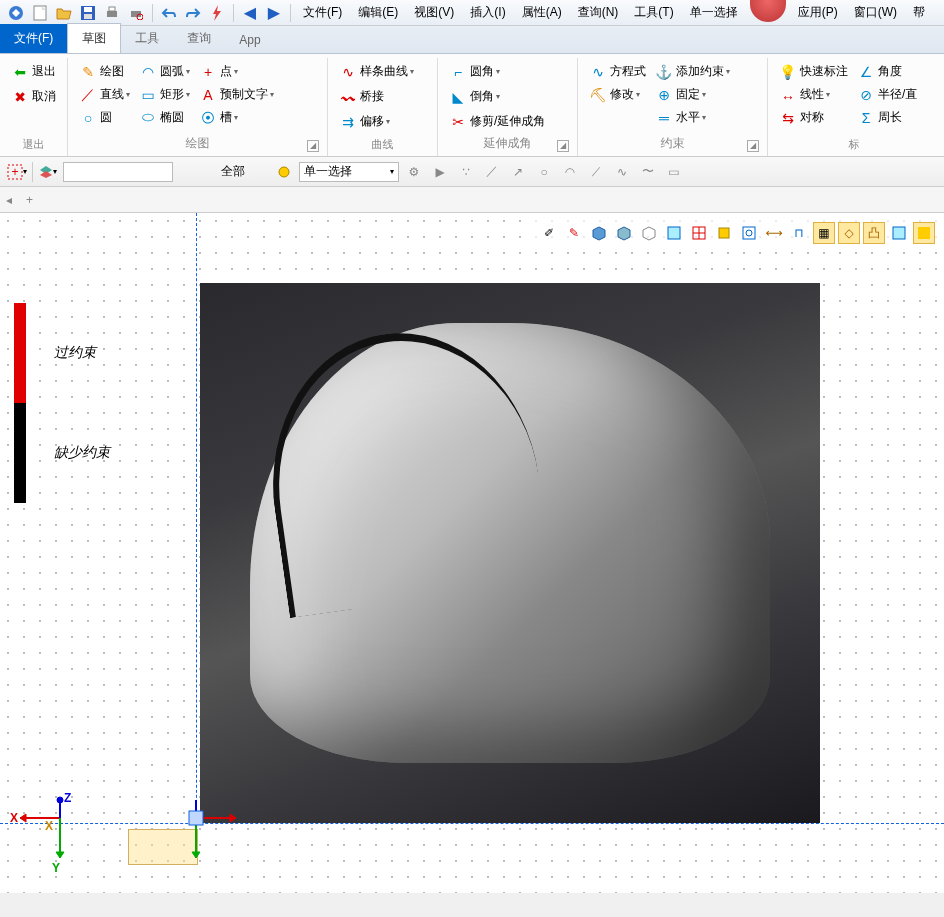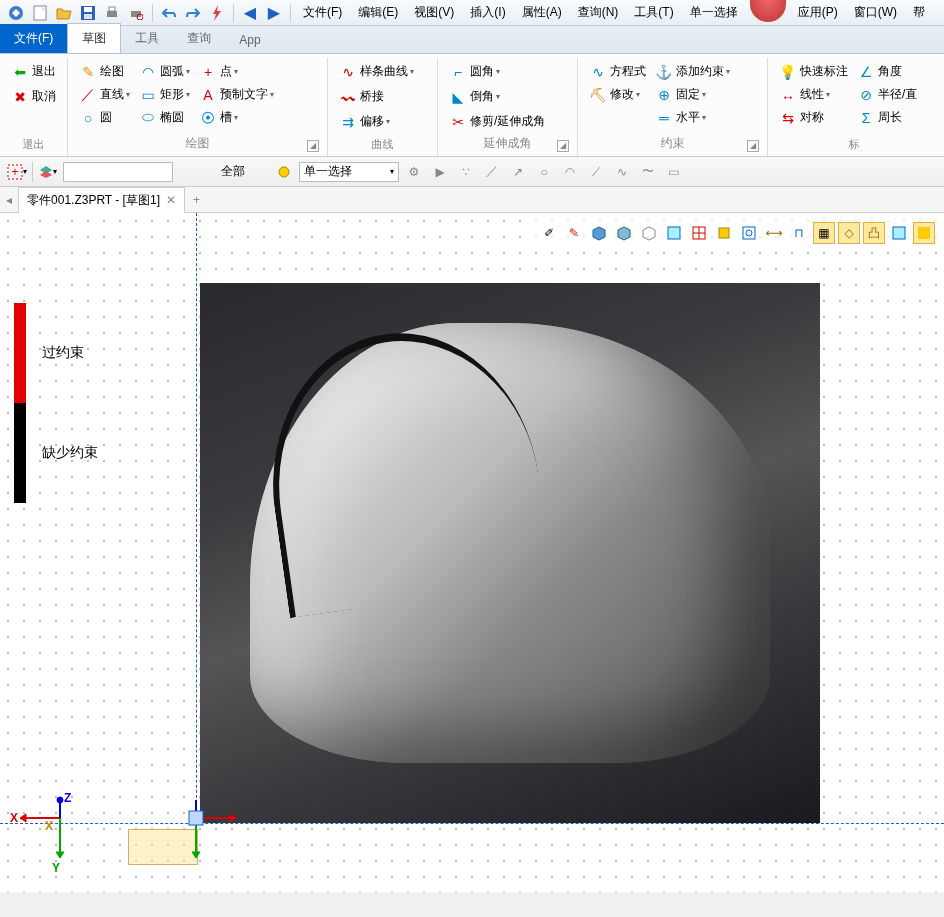--- a/index.html
+++ b/index.html
@@ -38,21 +38,21 @@
 
 .canvas-area { position: relative; height: 680px; background: #fff; overflow: hidden; }
 .dotgrid { position: absolute; inset: 0; background-image: radial-gradient(#bbb 0.8px, transparent 0.8px); background-size: 16px 16px; }
 .view-toolbar { position: absolute; top: 6px; right: 6px; display: flex; gap: 3px; background: rgba(255,255,255,0.7); padding: 3px; }
 .vt-icon { width: 22px; height: 22px; border: 1px solid transparent; display: flex; align-items: center; justify-content: center; cursor: pointer; }
 .vt-icon.active { background: #ffe8a0; border-color: #e0b040; }
 
 .legend { position: absolute; left: 14px; top: 90px; }
 .legend-bar { width: 12px; height: 100px; }
 .legend-row { display: flex; align-items: center; height: 100px; }
-.legend-label { margin-left: 16px; font-size: 14px; }
+.legend-label { margin-left: 28px; font-size: 14px; font-style: italic; }
 
 .product-image { position: absolute; left: 200px; top: 70px; width: 620px; height: 540px; background: linear-gradient(160deg, #2a2a2e 0%, #3a3a3e 30%, #555 50%, #3a3a3e 70%, #1a1a1e 100%); overflow: hidden; }
 .product-shape { position: absolute; left: 50px; top: 40px; width: 520px; height: 440px; border-radius: 40% 50% 30% 30% / 60% 50% 20% 20%; background: linear-gradient(135deg, #eee 0%, #bbb 40%, #888 60%, #555 100%); box-shadow: inset -40px -20px 80px rgba(0,0,0,0.5), inset 40px 40px 80px rgba(255,255,255,0.4); }
 .product-shape::before { content: ""; position: absolute; left: 20px; top: 10px; width: 260px; height: 260px; border-radius: 50% 50% 0 0 / 60% 60% 0 0; border-top: 8px solid #111; border-left: 6px solid #111; transform: rotate(-8deg); }
 
 .axis-origin { position: absolute; left: 196px; top: 605px; }
 .axis-bottom { position: absolute; left: 40px; top: 605px; }
 .axis-arrow-x { stroke: #d00; fill: #d00; }
 .axis-arrow-y { stroke: #0a0; fill: #0a0; }
 .axis-arrow-z { stroke: #00d; fill: #00d; }
@@ -364,24 +364,20 @@
   <div class="tb-icon" style="color:#888">○</div>
   <div class="tb-icon" style="color:#888">◠</div>
   <div class="tb-icon" style="color:#888">⟋</div>
   <div class="tb-icon" style="color:#888">∿</div>
   <div class="tb-icon" style="color:#888">〜</div>
   <div class="tb-icon" style="color:#888">▭</div>
 </div>
 
 <div class="doctabs">
   <span style="color:#888;margin-right:6px;cursor:pointer">◂</span>
-  <div class="doctab">
-    <span>零件001.Z3PRT - [草图1]</span>
-    <span class="close">✕</span>
-  </div>
   <div class="addtab">+</div>
 </div>
 
 <div class="canvas-area">
   <div class="dotgrid"></div>
   <div class="dashed-v"></div>
   <div class="dashed-h"></div>
 
   <div class="view-toolbar">
     <div class="vt-icon">✐</div>

